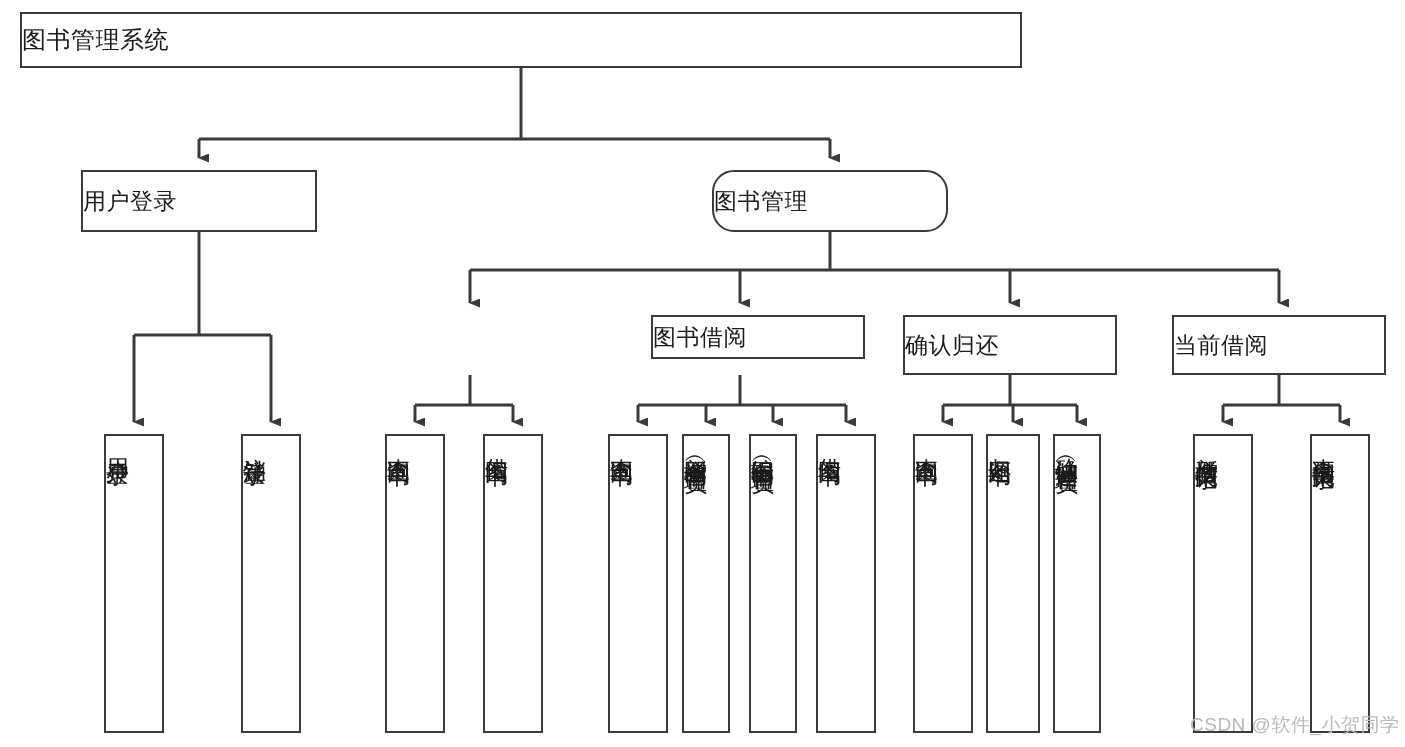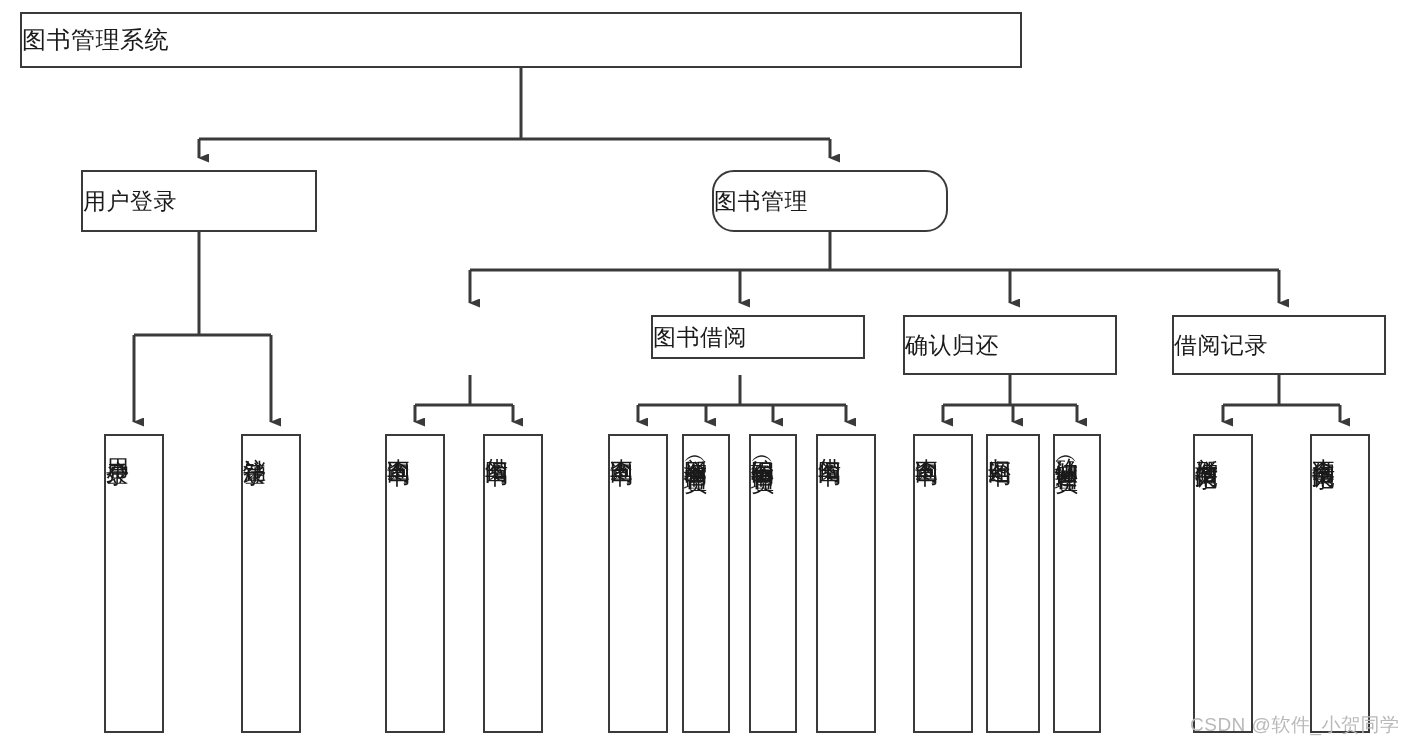--- a/index.html
+++ b/index.html
@@ -133,21 +133,21 @@
     <span class="node-label">图书管理</span>
   </div>
 
   <div class="node-box node-horizontal" style="left: 633px; top: 315px; width: 214px; height: 44px; border-color: rgb(58, 58, 58); color: rgb(26, 26, 26); background: rgb(255, 255, 255); margin-left: 18px;">
     <span class="node-label">图书借阅</span>
   </div>
   <div class="node-box node-horizontal" style="left: 903px; top: 315px; width: 214px; height: 60px; border-color: rgb(58, 58, 58); color: rgb(26, 26, 26); background: rgb(255, 255, 255);">
     <span class="node-label">确认归还</span>
   </div>
   <div class="node-box node-horizontal" style="left: 1172px; top: 315px; width: 214px; height: 60px; border-color: rgb(58, 58, 58); color: rgb(26, 26, 26); background: rgb(255, 255, 255);">
-    <span class="node-label">借阅记录</span>
+    <span class="node-label">当前借阅</span>
   </div>
 
   <div class="node-box node-vertical" style="left: 104px; top: 434px; width: 60px; height: 299px; border-color: rgb(58, 58, 58); color: rgb(26, 26, 26); background: rgb(255, 255, 255);">
     <span class="node-label">用户登录</span>
   </div>
   <div class="node-box node-vertical" style="left: 241px; top: 434px; width: 60px; height: 299px; border-color: rgb(58, 58, 58); color: rgb(26, 26, 26); background: rgb(255, 255, 255);">
     <span class="node-label">注销登录</span>
   </div>
   <div class="node-box node-vertical" style="left: 385px; top: 434px; width: 60px; height: 299px; border-color: rgb(58, 58, 58); color: rgb(26, 26, 26); background: rgb(255, 255, 255);">
     <span class="node-label">查询图书</span>

